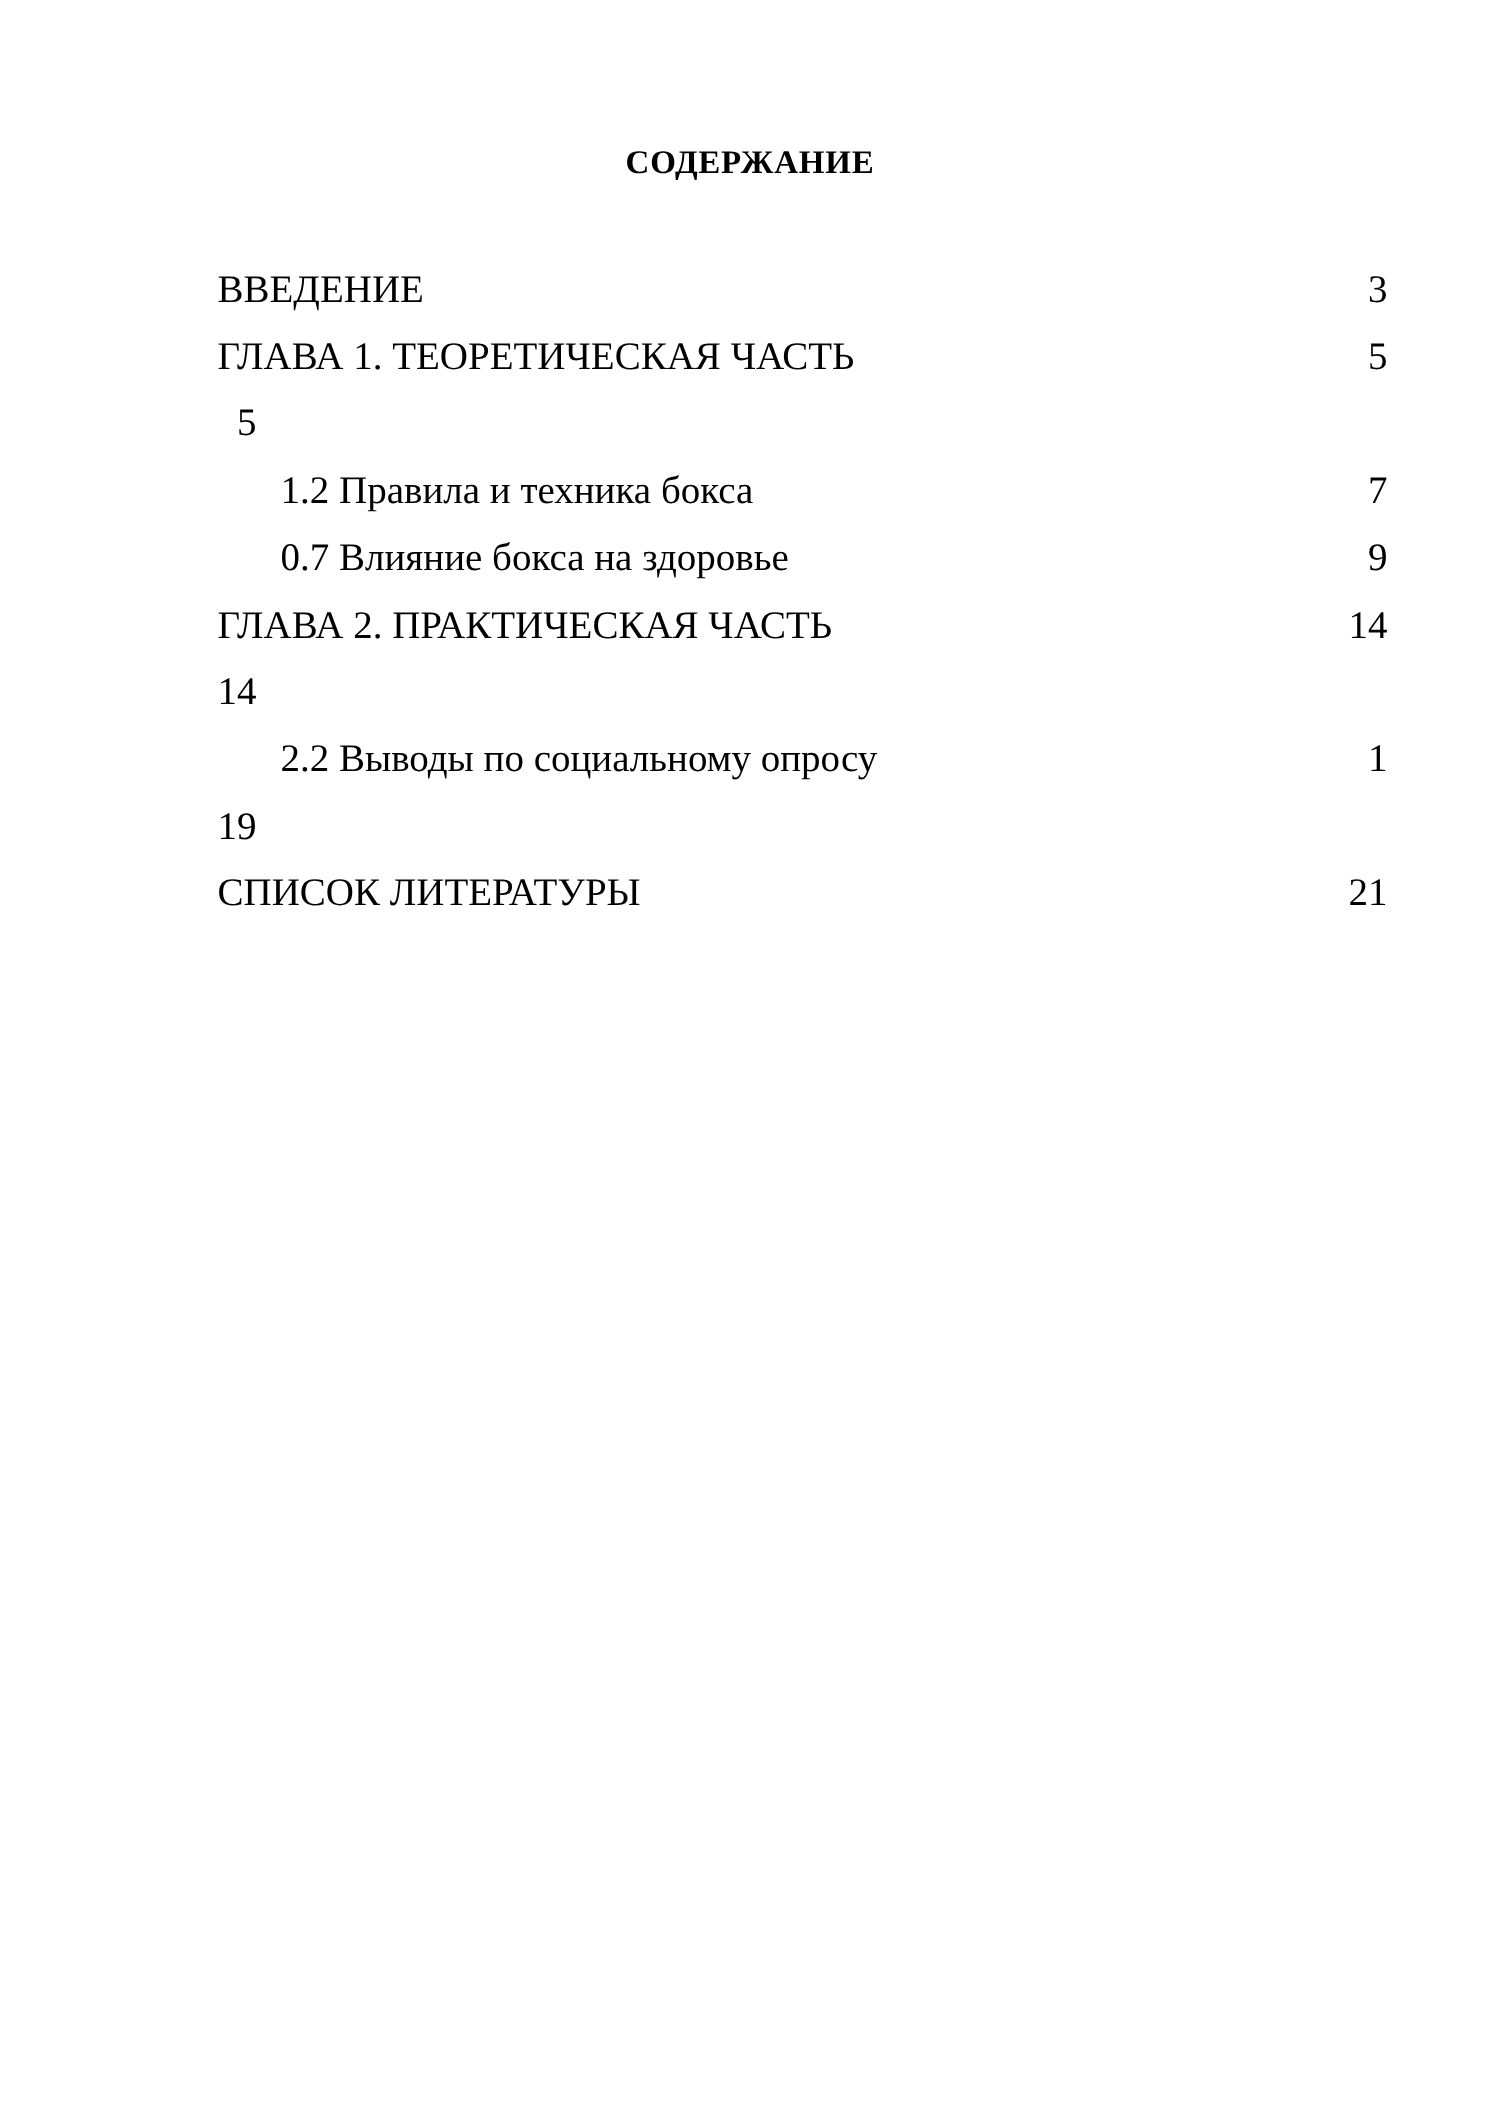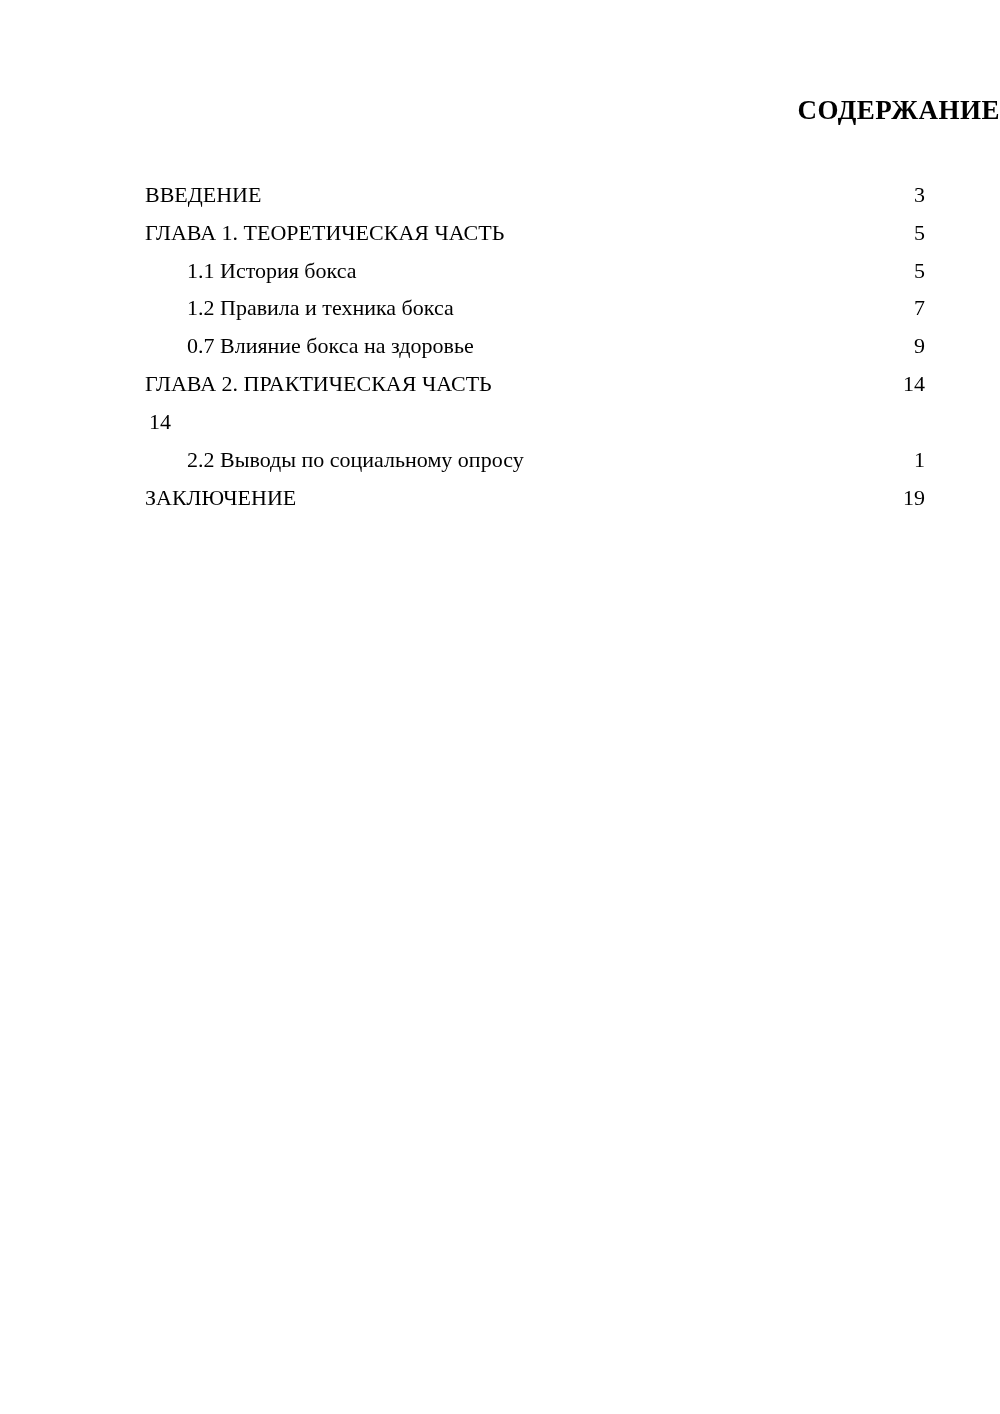--- a/index.html
+++ b/index.html
@@ -16,37 +16,37 @@
     overflow: hidden;
   }
   .page {
     position: relative;
     width: 1000px;
     height: 1414px;
     box-sizing: border-box;
     padding: 0;
   }
   .doc-title {
-    text-align: right;
+    text-align: center;
     font-weight: bold;
-    font-size: 27px;
+    font-size: 22px;
     letter-spacing: 0.5px;
     margin-top: 95px;
     margin-bottom: 0;
   }
   .toc {
     margin-top: 50px;
     margin-left: 145px;
     margin-right: 75px;
   }
   .toc-row {
     display: flex;
     align-items: center;
     justify-content: space-between;
-    font-size: 22px;
+    font-size: 26px;
     line-height: 1.72;
     white-space: nowrap;
   }
   .toc-row .label {
     display: inline-block;
   }
   .toc-row .page-num {
     display: inline-block;
     text-align: right;
     min-width: 26px;
@@ -68,21 +68,20 @@
       <span class="label">ВВЕДЕНИЕ</span>
       <span class="page-num">3</span>
     </div>
 
     <div class="toc-row level-1">
       <span class="label">ГЛАВА 1. ТЕОРЕТИЧЕСКАЯ ЧАСТЬ</span>
       <span class="page-num">5</span>
     </div>
 
     <div class="toc-row level-2">
-      <span class="label">1.1 История бокса</span>
       <span class="page-num">5</span>
     </div>
 
     <div class="toc-row level-2">
       <span class="label">1.2 Правила и техника бокса</span>
       <span class="page-num">7</span>
     </div>
 
     <div class="toc-row level-2">
       <span class="label">0.7 Влияние бокса на здоровье</span>
@@ -98,20 +97,23 @@
     <div class="toc-row level-2">
       <span class="page-num">14</span>
     </div>
 
     <div class="toc-row level-2">
       <span class="label">2.2 Выводы по социальному опросу</span>
       <span class="page-num">1</span>
     </div>
 
     <div class="toc-row level-1">
-      <span class="label">ЗАКЛЮЧЕНИЕ</span>
       <span class="page-num">19</span>
     </div>
 
+    <div class="toc-row level-1">
+      <span class="label">СПИСОК ЛИТЕРАТУРЫ</span>
+      <span class="page-num">21</span>
+    </div>
 
   </div>
 
 </div>
 
 </body></html>

